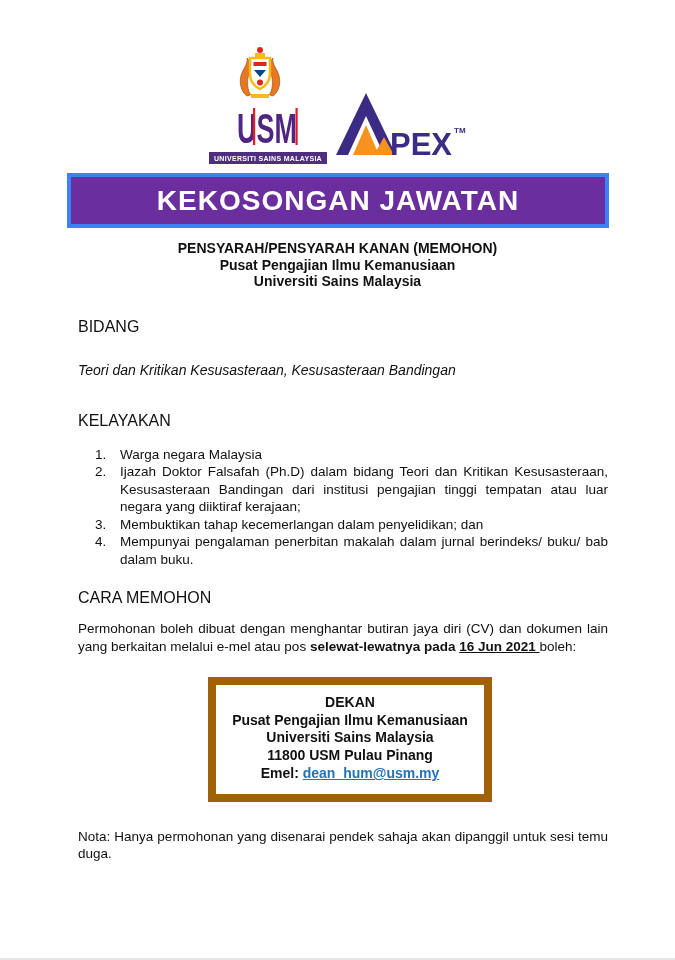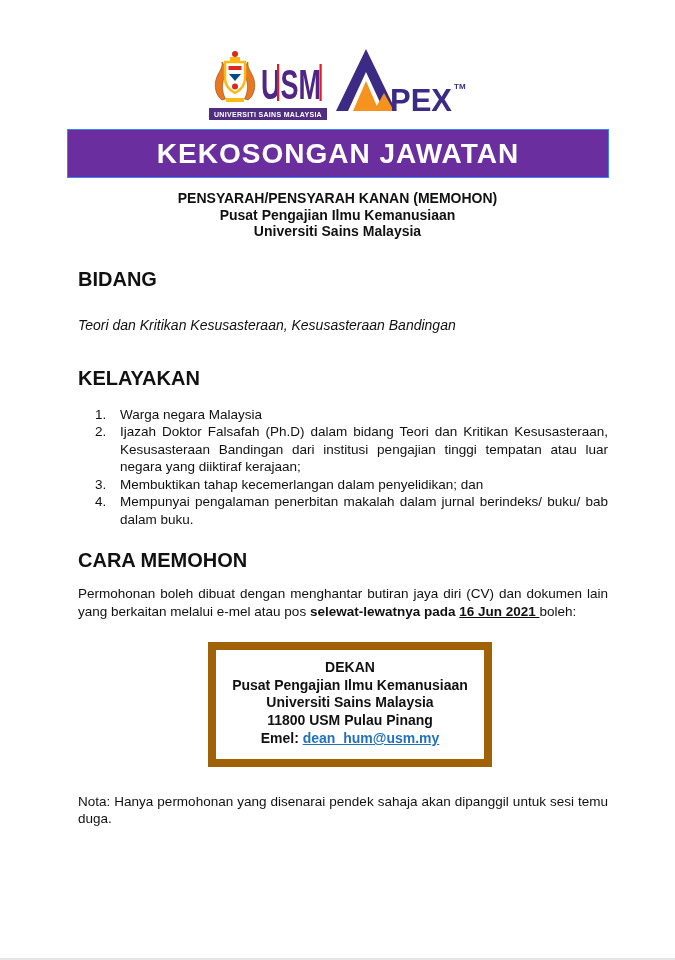--- a/index.html
+++ b/index.html
@@ -11,47 +11,47 @@
     color:#111111;
     overflow:hidden;
   }
 
   
   .logos {
     display:flex; justify-content:center; align-items:flex-end;
     padding-top:44px; gap:7px;
   }
   .usm-logo { display:flex; flex-direction:column; align-items:center; }
-  .usm-top { display:flex; align-items:flex-end; gap:3px; margin-bottom:2px; }
+  .usm-top { display:flex; align-items:flex-start; gap:3px; margin-bottom:2px;flex-direction:column; }
   .usm-caption {
     background:#4F2D7F; color:#ffffff;
     font-size:7px; font-weight:bold; letter-spacing:.3px;
     padding:3px 5px 2px; white-space:nowrap; line-height:1;
   }
   .apex { position:relative; top:3px; }
 
   
   .banner {
     margin:9px 66px 0 67px;
     height:47px;
     background:#6B2E9E;
-    border:1px solid #3b82f6;
+    border:4px solid #3b82f6;
     display:flex; align-items:center; justify-content:center;
   }
   .banner-title {
     color:#ffffff; font-size:28px; font-weight:bold; letter-spacing:1px;
   }
 
   
   .subhead { margin-top:12px; text-align:center; }
   .subhead div { font-size:14px; font-weight:bold; line-height:16.5px; }
 
   
   .section { margin-left:78px; margin-right:67px; }
-  .sec-heading { font-size:20px; font-weight:bold; }
+  .sec-heading { font-size:16px; font-weight:normal; }
   .h-bidang   { margin-top:28px; }
   .t-bidang   { margin-top:26px; font-size:14px;font-style:italic; }
   .h-kelayakan{ margin-top:34px; }
 
   .list { margin-top:16px; }
   .list-item { display:flex; font-size:13.5px; line-height:17.5px; }
   .list-item .num { flex:none; width:25px; margin-left:17px; }
   .list-item .txt { flex:1; text-align:justify; }
 
   .h-cara { margin-top:21px; }

